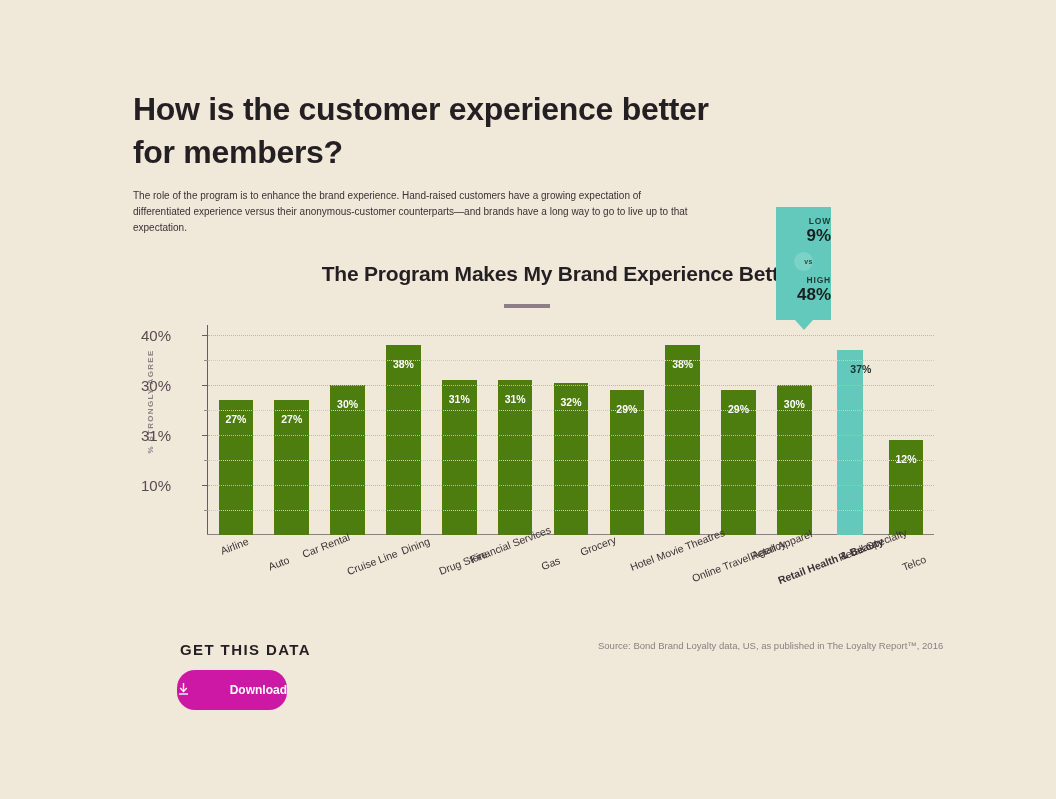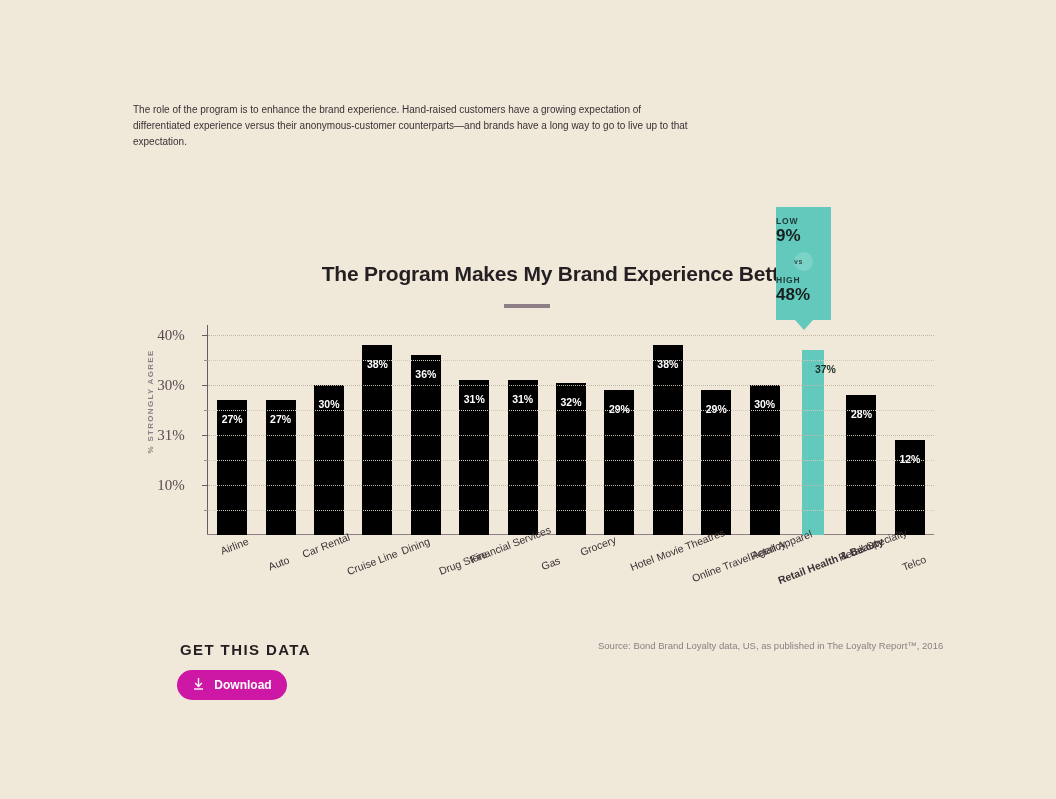--- a/index.html
+++ b/index.html
@@ -60,21 +60,21 @@
   }
 
   
   .callout {
     position: absolute;
     left: 776px;
     top: 207px;
     width: 55px;
     height: 113px;
     background: #63c9bc;
-    text-align: left;
+    text-align: right;
     z-index: 6;
   }
   .callout:after {
     content: "";
     position: absolute;
     left: 50%;
     bottom: -10px;
     margin-left: -9px;
     width: 0;
     height: 0;
@@ -127,25 +127,24 @@
     transform: rotate(-90deg);
     font-size: 8px;
     font-weight: bold;
     letter-spacing: 1.3px;
     color: #8d7f85;
   }
   .ytick {
     position: absolute;
     right: 0;
     width: 60px;
-    text-align: center;
+    text-align: left;
     font-size: 15px;
     color: #5b4a52;
     transform: translateY(-50%);
-    font-family: Liberation Serif, serif;
   }
   .ytick-holder {
     position: absolute;
     left: 0;
     top: 0;
     width: 68px;
     height: 210px;
   }
   .plot {
     position: absolute;
@@ -192,21 +191,21 @@
   .bar-slot {
     flex: 1 1 0;
     height: 100%;
     position: relative;
     display: flex;
     justify-content: center;
     align-items: flex-end;
   }
   .bar {
     width: 62%;
-    background: #000000;
+    background: #4d7c0f;
     position: relative;
   }
   .bar.highlight {
     background: #63c9bc;
     width: 46%;
   }
   .bar-value {
     position: absolute;
     left: 0;
     right: 0;
@@ -252,48 +251,49 @@
     font-size: 15px;
     font-weight: bold;
     letter-spacing: 1.4px;
     color: #241f22;
   }
   .download-btn {
     position: absolute;
     left: 177px;
     top: 670px;
     width: 110px;
-    height: 30px;
+    height: 40px;
     border: none;
     border-radius: 18px;
     background: #cc18a4;
     color: #ffffff;
     font-family: "Liberation Sans", sans-serif;
     font-size: 12px;
     font-weight: bold;
     cursor: pointer;
     display: flex;
     align-items: center;
-    justify-content: center;
+    justify-content: space-between;
     gap: 9px;
     padding: 0;
   }
   .download-icon { display: block; }
   .source {
     position: absolute;
     left: 598px;
     top: 640px;
     font-size: 9.5px;
     color: #8d7f85;
   }
 </style>
 </head>
 <body>
 
 <div class="header">
+  <h1 class="page-title">How is the customer experience better for members?</h1>
   <p class="page-desc">The role of the program is to enhance the brand experience. Hand-raised customers have a growing expectation of differentiated experience versus their anonymous-customer counterparts—and brands have a long way to go to live up to that expectation.</p>
 </div>
 
 <div class="chart-title">The Program Makes My Brand Experience Better</div>
 <div class="title-rule"></div>
 
 <div class="callout">
   <div class="callout-tag callout-low-tag">LOW</div>
   <div class="callout-val">9%</div>
   <div class="callout-vs">vs</div>
@@ -326,25 +326,20 @@
           <div class="bar" style="height: 150px;">
             <span class="bar-value">30%</span>
           </div>
         </div>
         <div class="bar-slot">
           <div class="bar" style="height: 190px;">
             <span class="bar-value">38%</span>
           </div>
         </div>
         <div class="bar-slot">
-          <div class="bar" style="height: 180px;">
-            <span class="bar-value">36%</span>
-          </div>
-        </div>
-        <div class="bar-slot">
           <div class="bar" style="height: 155px;">
             <span class="bar-value">31%</span>
           </div>
         </div>
         <div class="bar-slot">
           <div class="bar" style="height: 155px;">
             <span class="bar-value">31%</span>
           </div>
         </div>
         <div class="bar-slot">
@@ -368,25 +363,20 @@
           </div>
         </div>
         <div class="bar-slot">
           <div class="bar" style="height: 150px;">
             <span class="bar-value">30%</span>
           </div>
         </div>
         <div class="bar-slot">
           <div class="bar highlight" style="height: 185px;">
             <span class="bar-value">37%</span>
-          </div>
-        </div>
-        <div class="bar-slot">
-          <div class="bar" style="height: 140px;">
-            <span class="bar-value">28%</span>
           </div>
         </div>
         <div class="bar-slot">
           <div class="bar" style="height: 95px;">
             <span class="bar-value">12%</span>
           </div>
         </div>
       </div>
   <div class="gridline" style="top: 160px;"></div>
       <div class="tickmark" style="top: 160px;"></div>

